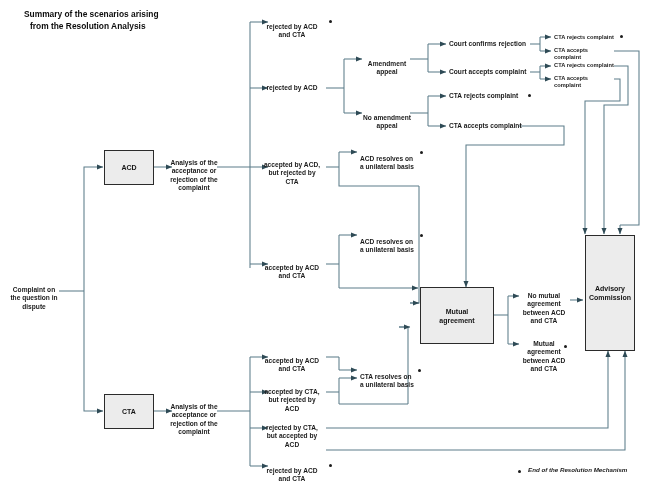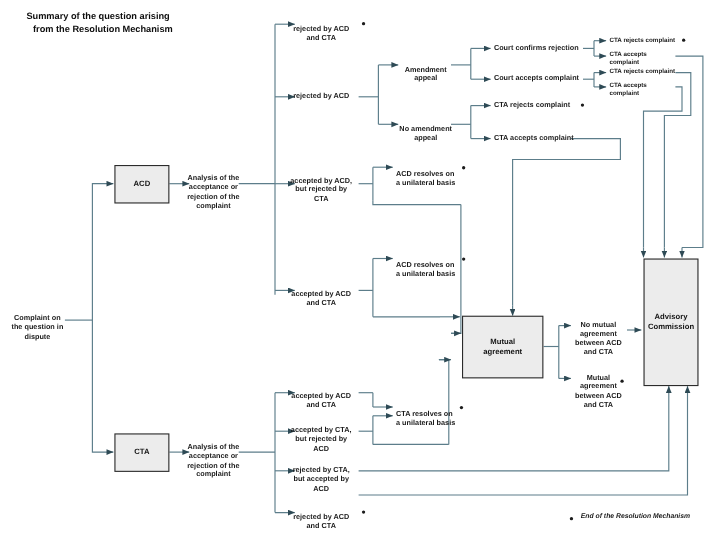--- a/index.html
+++ b/index.html
@@ -185,22 +185,22 @@
       <path d="M508,296 L508,344"></path>
       <path d="M508,296 L519,296" marker-end="url(#ar)"></path>
       <path d="M508,344 L519,344" marker-end="url(#ar)"></path>
 
       <path d="M570,300 L583,300" marker-end="url(#ar)"></path>
 
     </g>
   </svg>
 
   <div class="title" style="left:24px; top:8px; width:230px;">
-    <div>Summary of the question  arising</div>
-    <div style="padding-left:6px;">from the Resolution Mechanism</div>
+    <div>Summary of the scenarios  arising</div>
+    <div style="padding-left:6px;">from the Resolution Analysis</div>
   </div>
 
   <div class="pbox" style="left:104px; top:150px; width:50px; height:35px;">
     <span>ACD</span>
   </div>
 
   <div class="pbox" style="left:104px; top:394px; width:50px; height:35px;">
     <span>CTA</span>
   </div>
 

